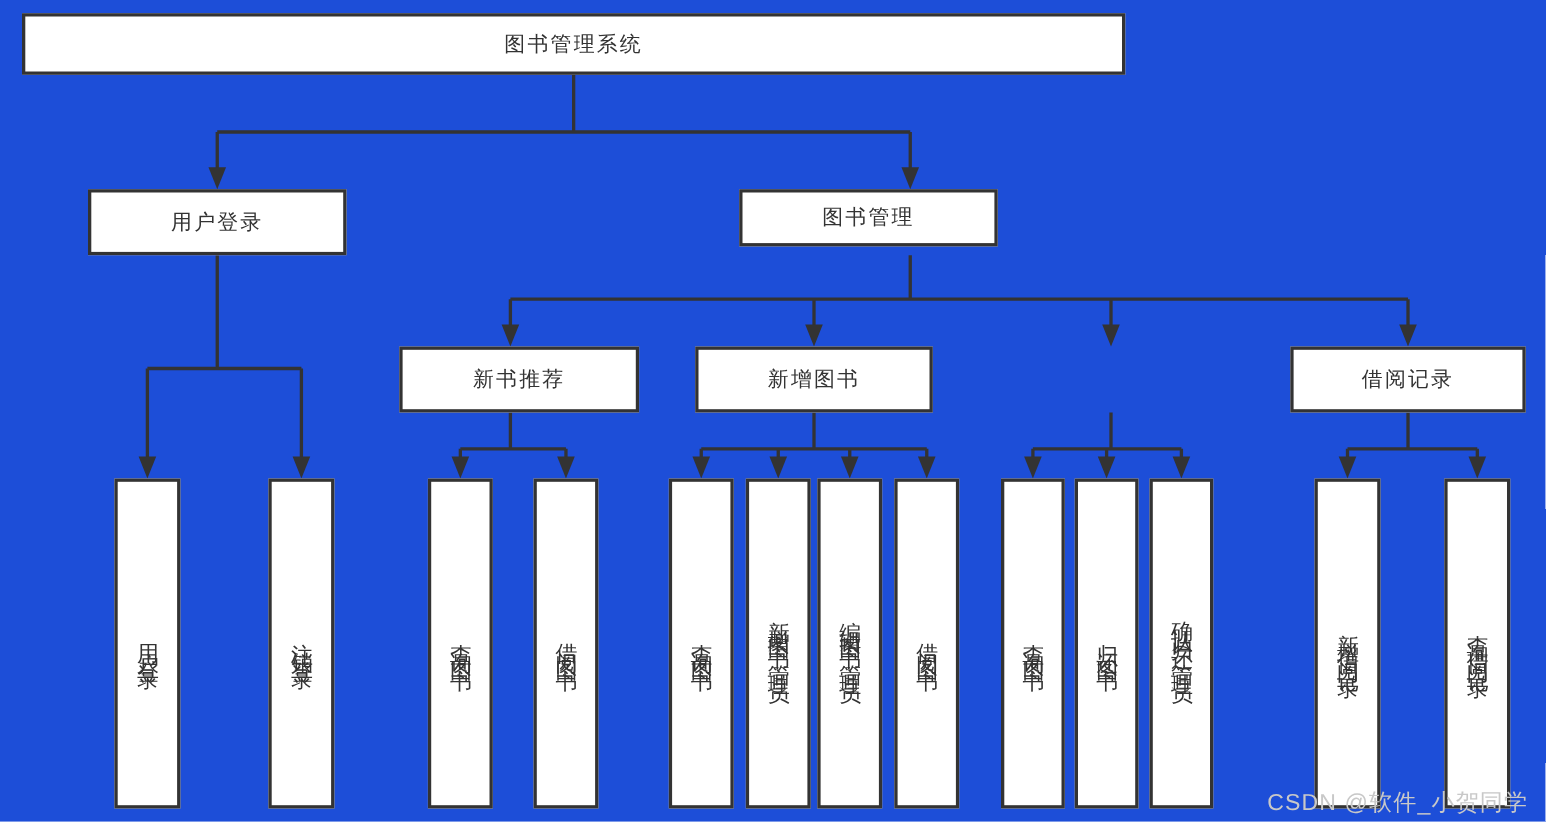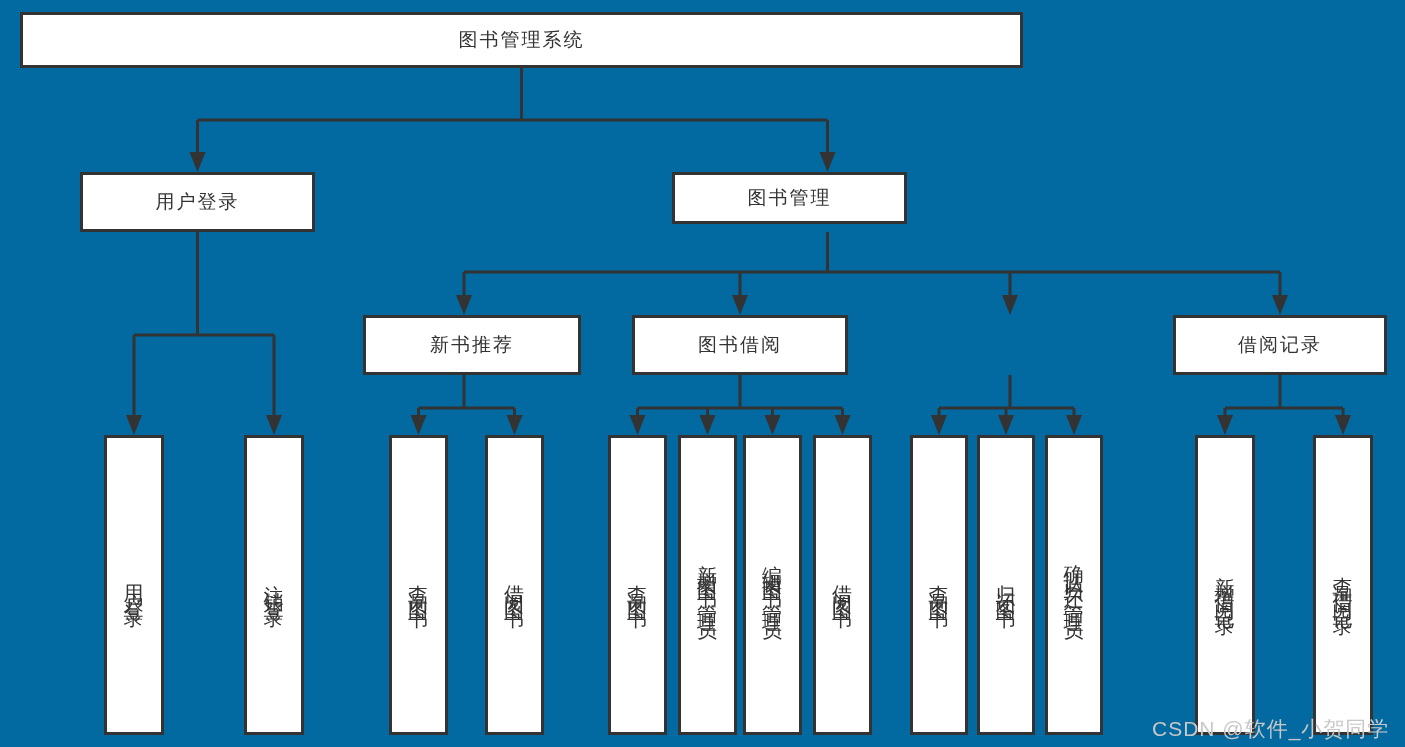--- a/index.html
+++ b/index.html
@@ -1,17 +1,17 @@
 <!DOCTYPE html>
 <html><head>
 <meta charset="utf-8">
 <style>
   html,body{margin:0;padding:0;background:#ffffff;}
   #page{
-    position:relative;width:1405px;height:747px;overflow:hidden;background:#0369a1;
+    position:relative;width:1405px;height:747px;overflow:hidden;background:#1d4ed8;
     font-family:"Liberation Sans",sans-serif;color:#333333;
   }
   #wires{position:absolute;left:0;top:0;z-index:1;}
   .box{
     position:absolute;box-sizing:border-box;border:3px solid #333333;background:#ffffff;
     display:flex;align-items:center;justify-content:center;z-index:2;
   }
   .box.h span{
     font-size:19px;letter-spacing:2px;color:#333333;white-space:nowrap;
   }
@@ -70,21 +70,21 @@
     <span>用户登录</span>
   </div>
   <div class="box h" style="left:672px;top:172px;width:235px;height:52px">
     <span>图书管理</span>
   </div>
 
   <div class="box h" style="left:363px;top:315px;width:218px;height:60px">
     <span>新书推荐</span>
   </div>
   <div class="box h" style="left:632px;top:315px;width:216px;height:60px">
-    <span>图书借阅</span>
+    <span>新增图书</span>
   </div>
   <div class="box h" style="left:1173px;top:315px;width:214px;height:60px">
     <span>借阅记录</span>
   </div>
 
   <div class="box v" style="left:104px;top:435px;width:60px;height:300px">
     <span>用户登录</span>
   </div>
   <div class="box v" style="left:244px;top:435px;width:60px;height:300px">
     <span>注销登录</span>

